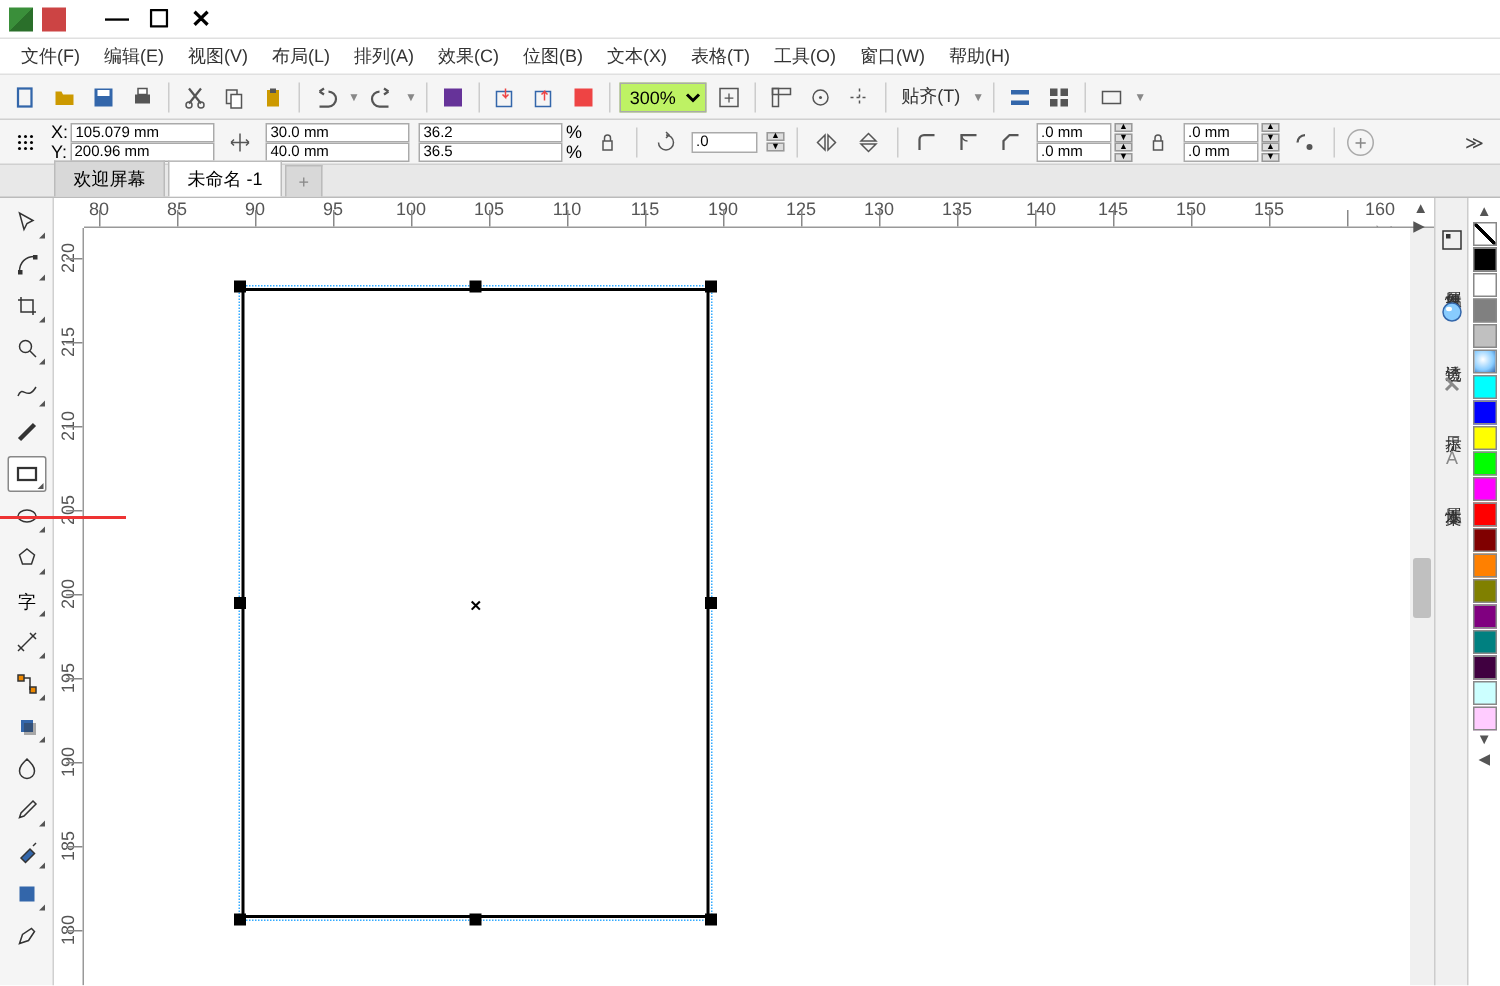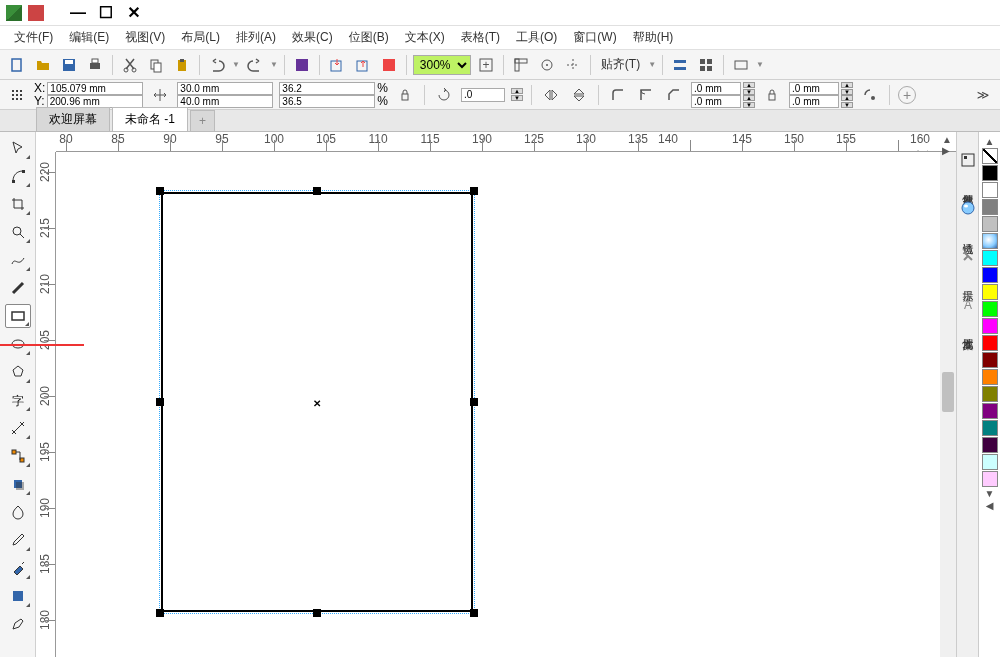--- a/index.html
+++ b/index.html
@@ -512,21 +512,21 @@
         <div class="lbl" style="left: 374px;">115</div>
         <div class="tick" style="left: 374px;"></div>
         <div class="lbl" style="left: 426px;">190</div>
         <div class="tick" style="left: 426px;"></div>
         <div class="lbl" style="left: 478px;">125</div>
         <div class="tick" style="left: 478px;"></div>
         <div class="lbl" style="left: 530px;">130</div>
         <div class="tick" style="left: 530px;"></div>
         <div class="lbl" style="left: 582px;">135</div>
         <div class="tick" style="left: 582px;"></div>
-        <div class="lbl" style="left: 612px;">140</div>
+        <div class="lbl" style="left: 638px;">140</div>
         <div class="tick" style="left: 634px;"></div>
         <div class="lbl" style="left: 686px;">145</div>
         <div class="tick" style="left: 686px;"></div>
         <div class="lbl" style="left: 738px;">150</div>
         <div class="tick" style="left: 738px;"></div>
         <div class="lbl" style="left: 790px;">155</div>
         <div class="tick" style="left: 790px;"></div>
         <div class="lbl" style="left: 864px;">160</div>
         <div class="tick" style="left: 842px;"></div>
       </div>

